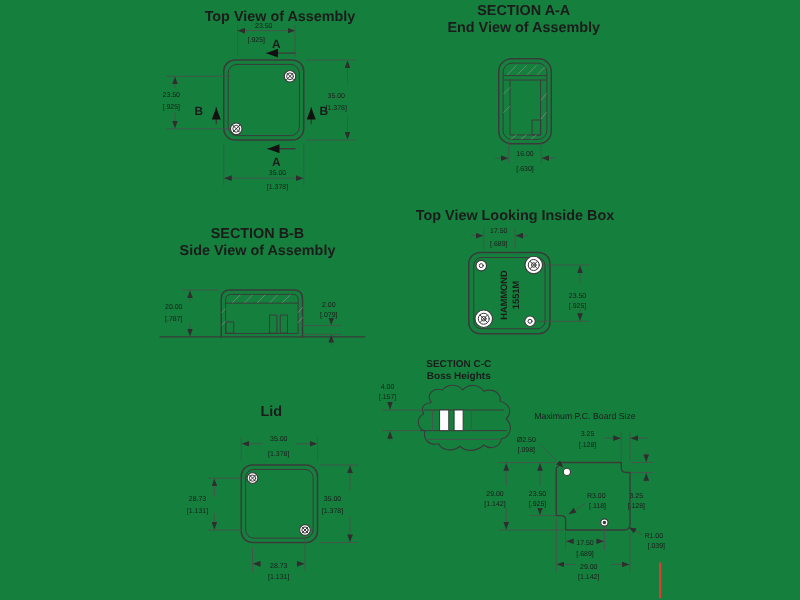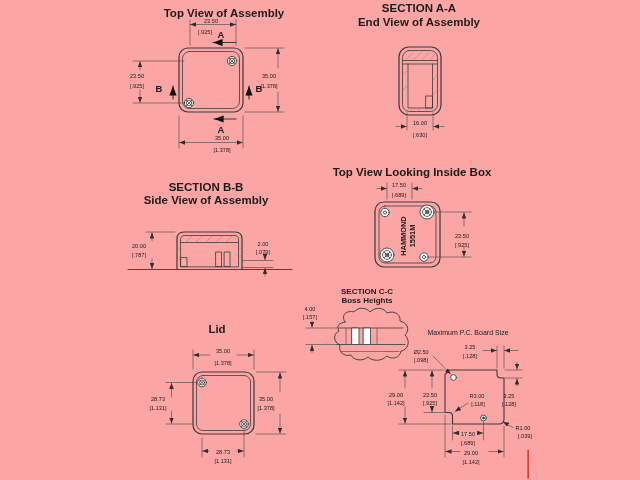--- a/index.html
+++ b/index.html
@@ -1,16 +1,16 @@
 <!DOCTYPE html>
 <html><head>
 <meta charset="utf-8">
 <style>
   html,body{margin:0;padding:0;background:#ffffff;}
-  #page{position:relative;width:640px;height:480px;background:#fca5a5;overflow:hidden;
+  #page{position:relative;width:640px;height:480px;background:#15803d;overflow:hidden;
         font-family:"Liberation Sans", sans-serif;}
   svg{display:block}
   
   .ln  {stroke:#3a3a3a;fill:none;stroke-linecap:round;stroke-linejoin:round;}
   .s12 {stroke-width:1.2;}
   .s11 {stroke-width:1.1;}
   .s09 {stroke-width:0.9;}
   .s08 {stroke-width:0.8;}
   .thin{stroke:#4d4d4d;fill:none;stroke-width:0.65;}
   .hat {stroke:#8c8c8c;fill:none;stroke-width:0.55;}

